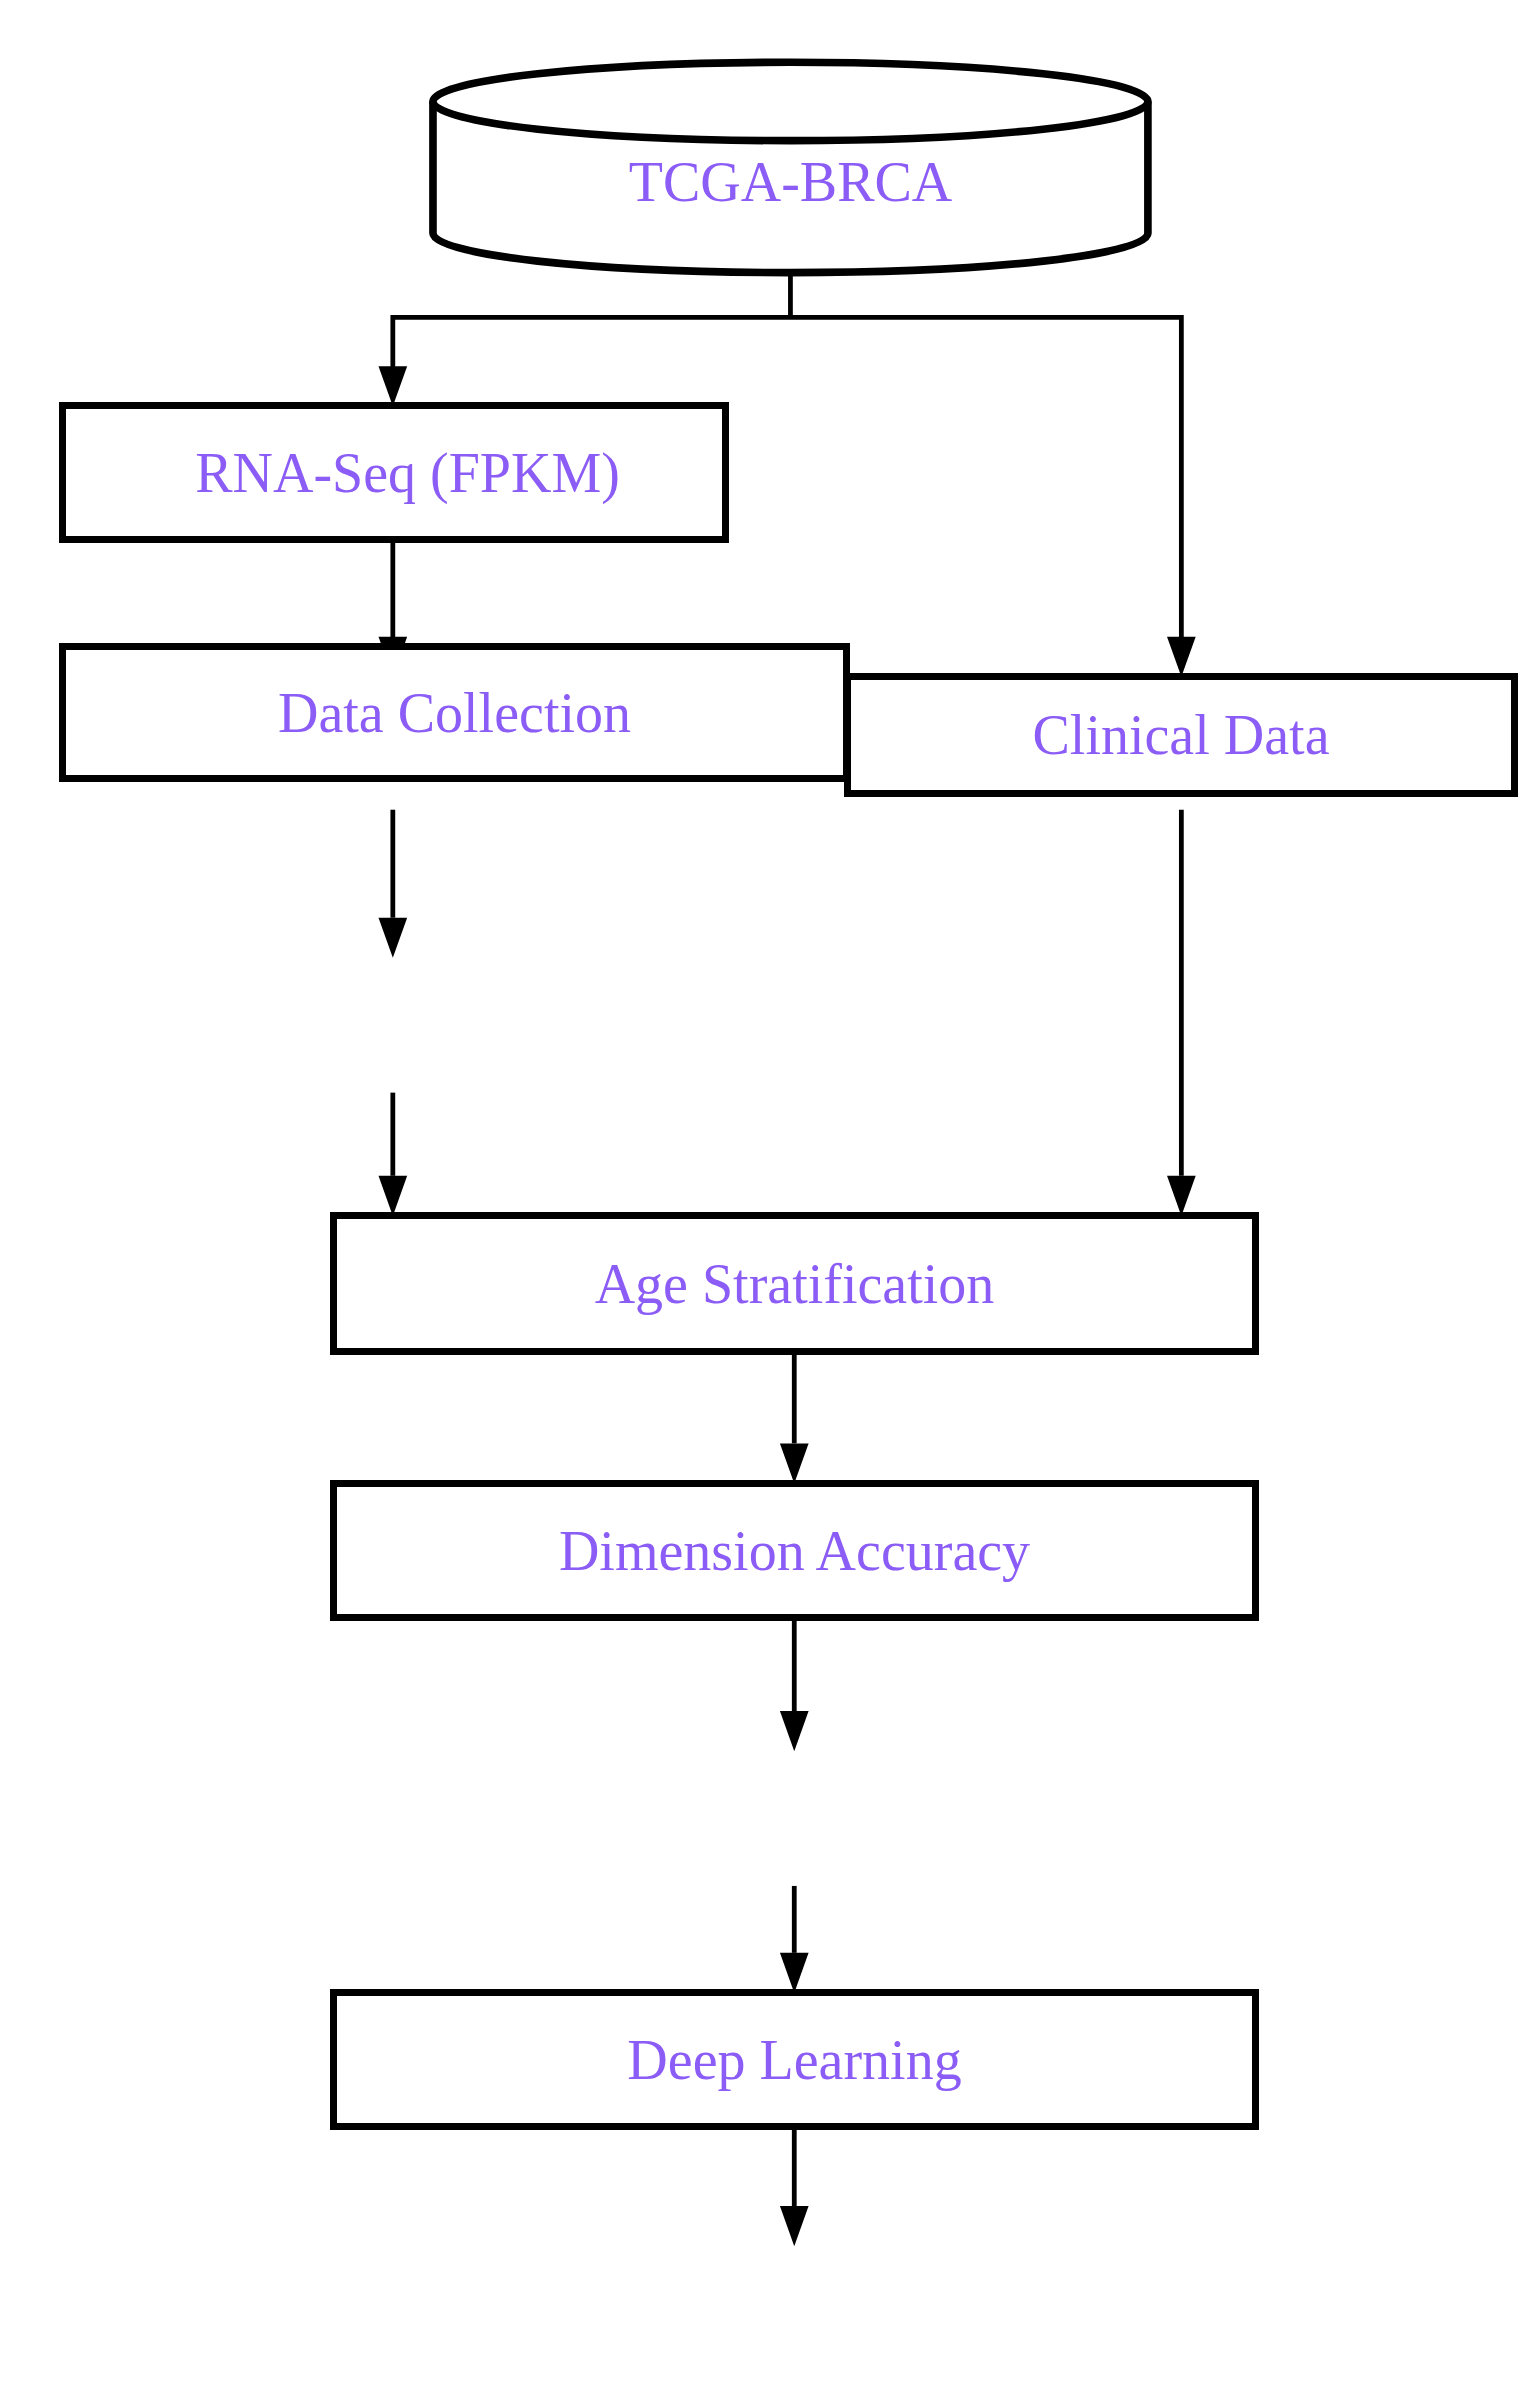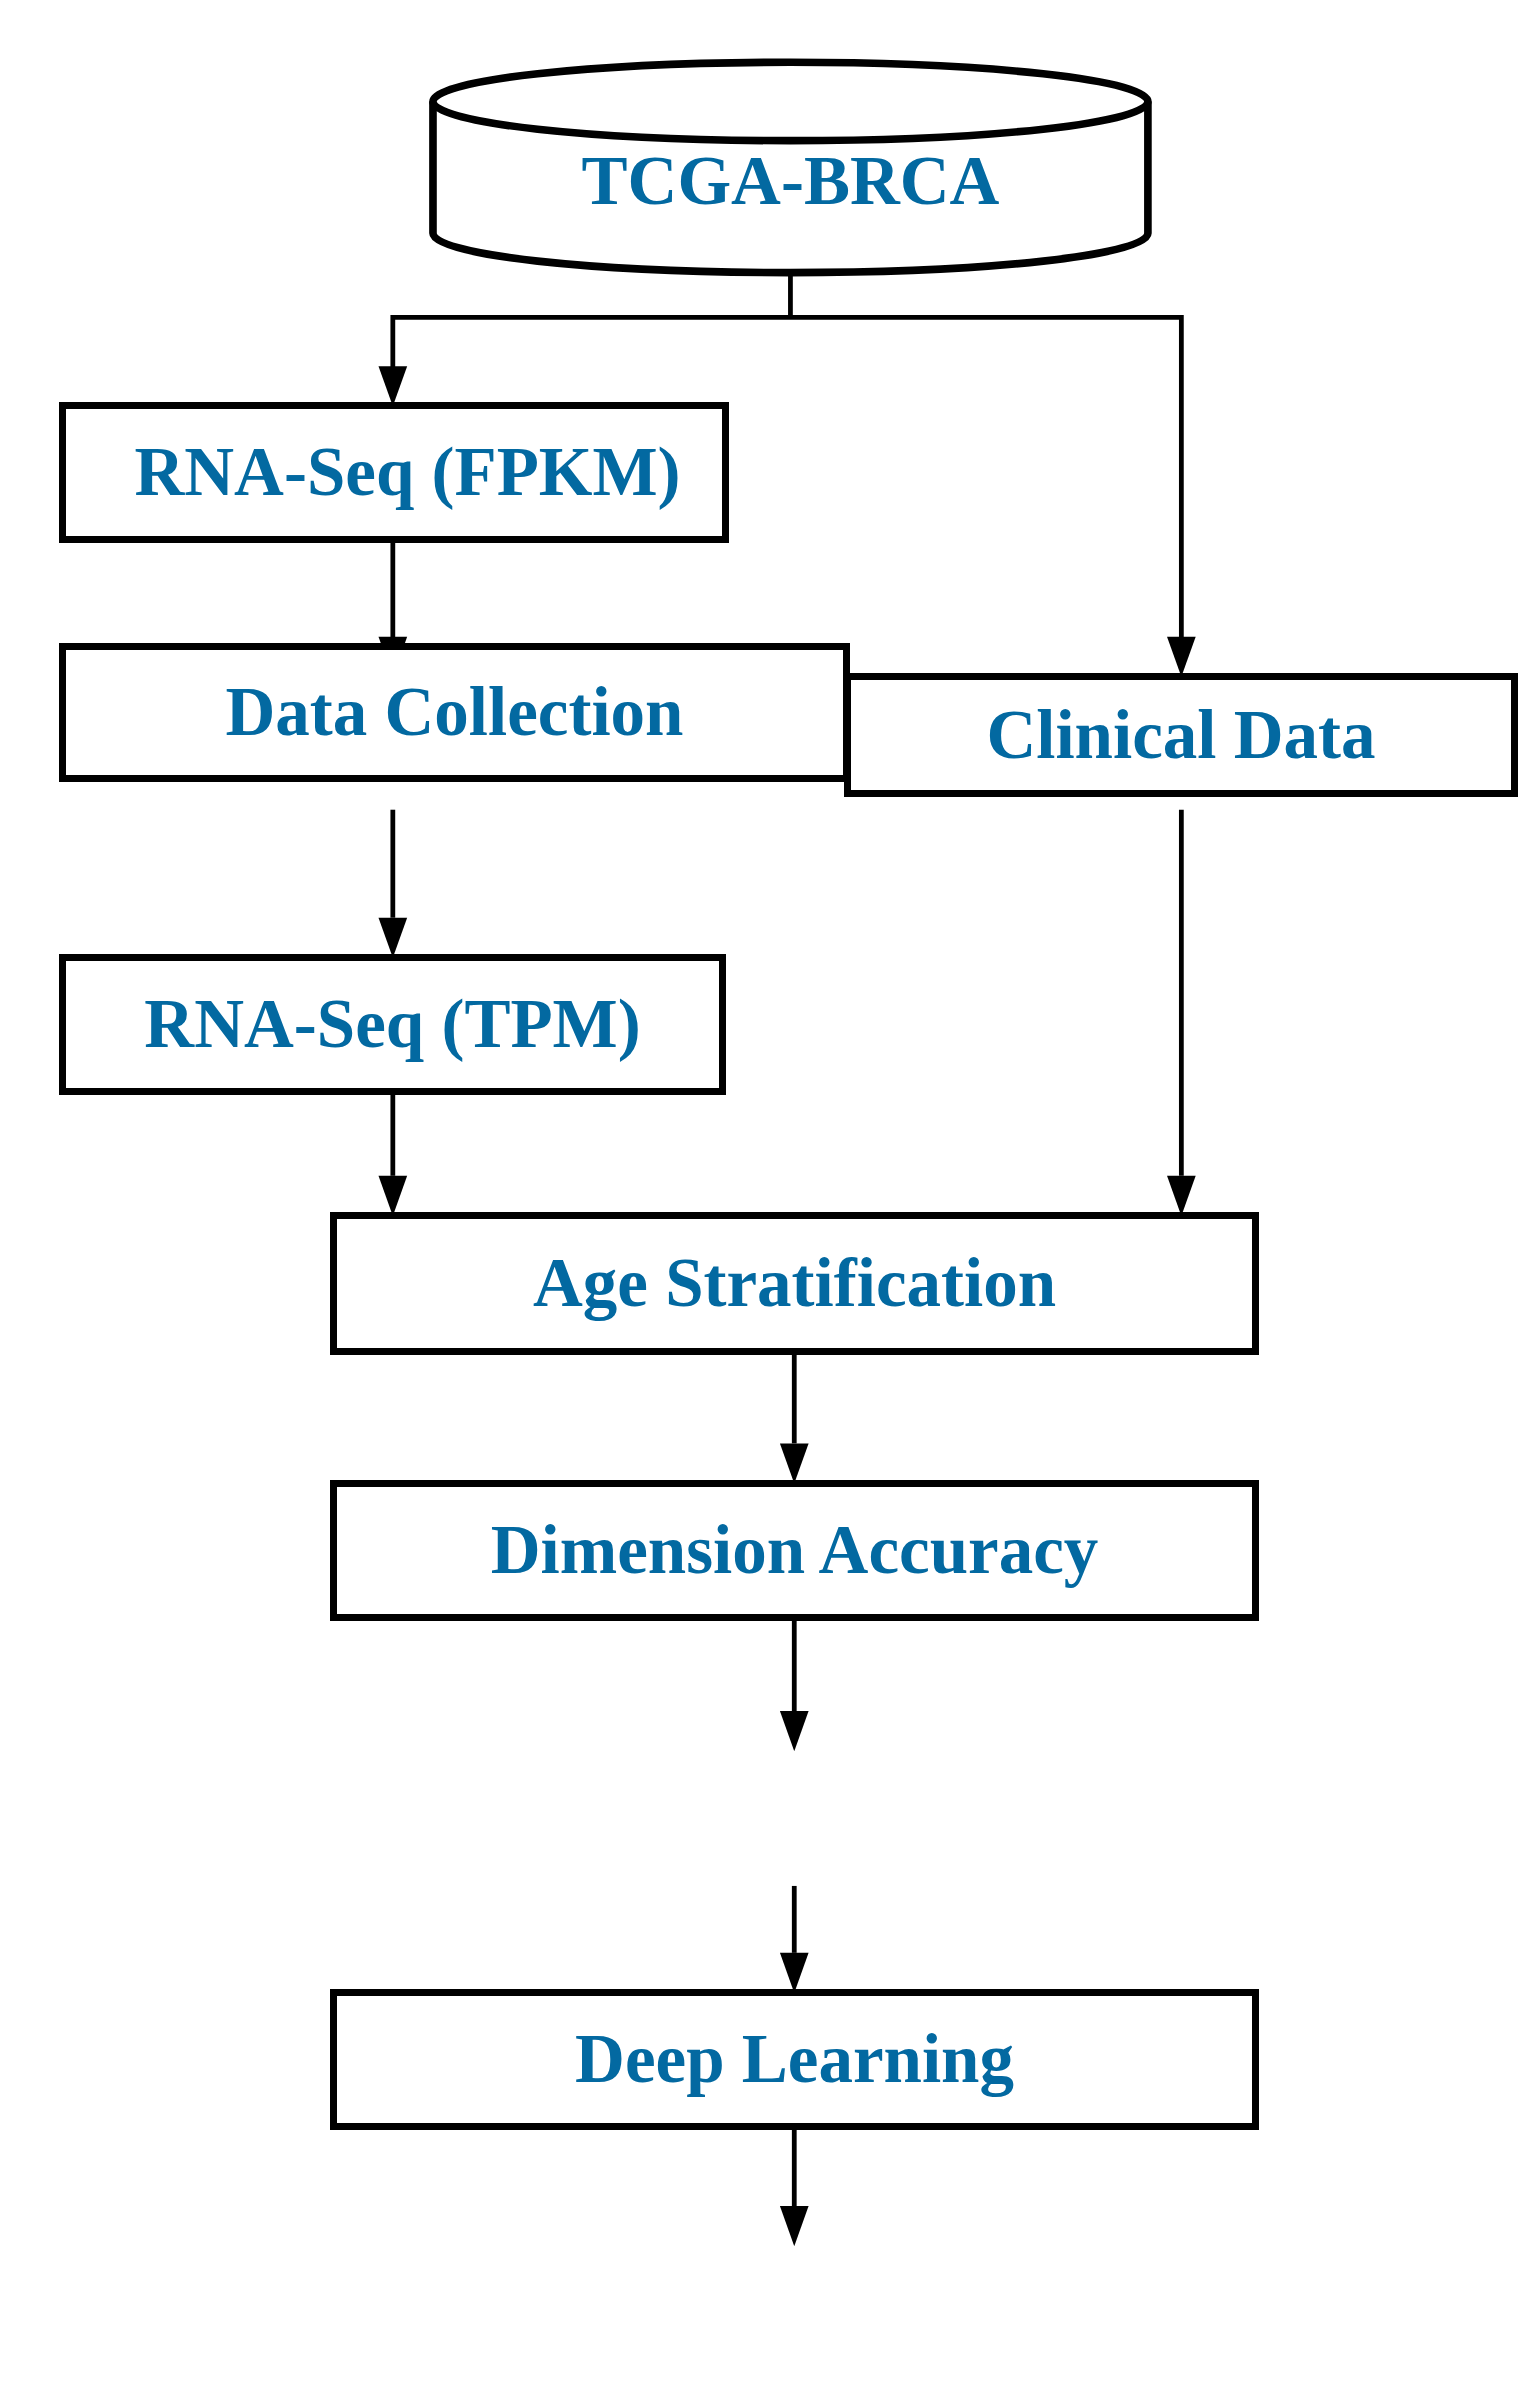--- a/index.html
+++ b/index.html
@@ -19,23 +19,23 @@
   .box {
     position: absolute;
     box-sizing: border-box;
     border: 7.6px solid #000000;
     background: #ffffff;
     display: flex;
     align-items: center;
     justify-content: center;
   }
   .label {
-    font-weight: bold;
-    font-size: 69px;
-    color: #0369a1;
+    font-weight: normal;
+    font-size: 56px;
+    color: #8b5cf6;
     white-space: nowrap;
     line-height: 1;
   }
   .cyl-label {
     position: absolute;
     display: flex;
     align-items: center;
     justify-content: center;
   }
 </style>
@@ -107,23 +107,20 @@
   </div>
 
   <div class="box" style="left:59px; top:402px; width:670px; height:141px;padding-left:27px;">
     <span class="label">RNA-Seq (FPKM)</span>
   </div>
 
   <div class="box" style="left:59px; top:643px; width:791px; height:139px;">
     <span class="label">Data Collection</span>
   </div>
 
-  <div class="box" style="left:59px; top:954px; width:667px; height:141px;">
-    <span class="label">RNA-Seq (TPM)</span>
-  </div>
 
   <div class="box" style="left:844px; top:673px; width:674px; height:124px;">
     <span class="label">Clinical Data</span>
   </div>
 
   <div class="box" style="left:330px; top:1212px; width:929px; height:143px;">
     <span class="label">Age Stratification</span>
   </div>
 
   <div class="box" style="left:330px; top:1480px; width:929px; height:141px;">

